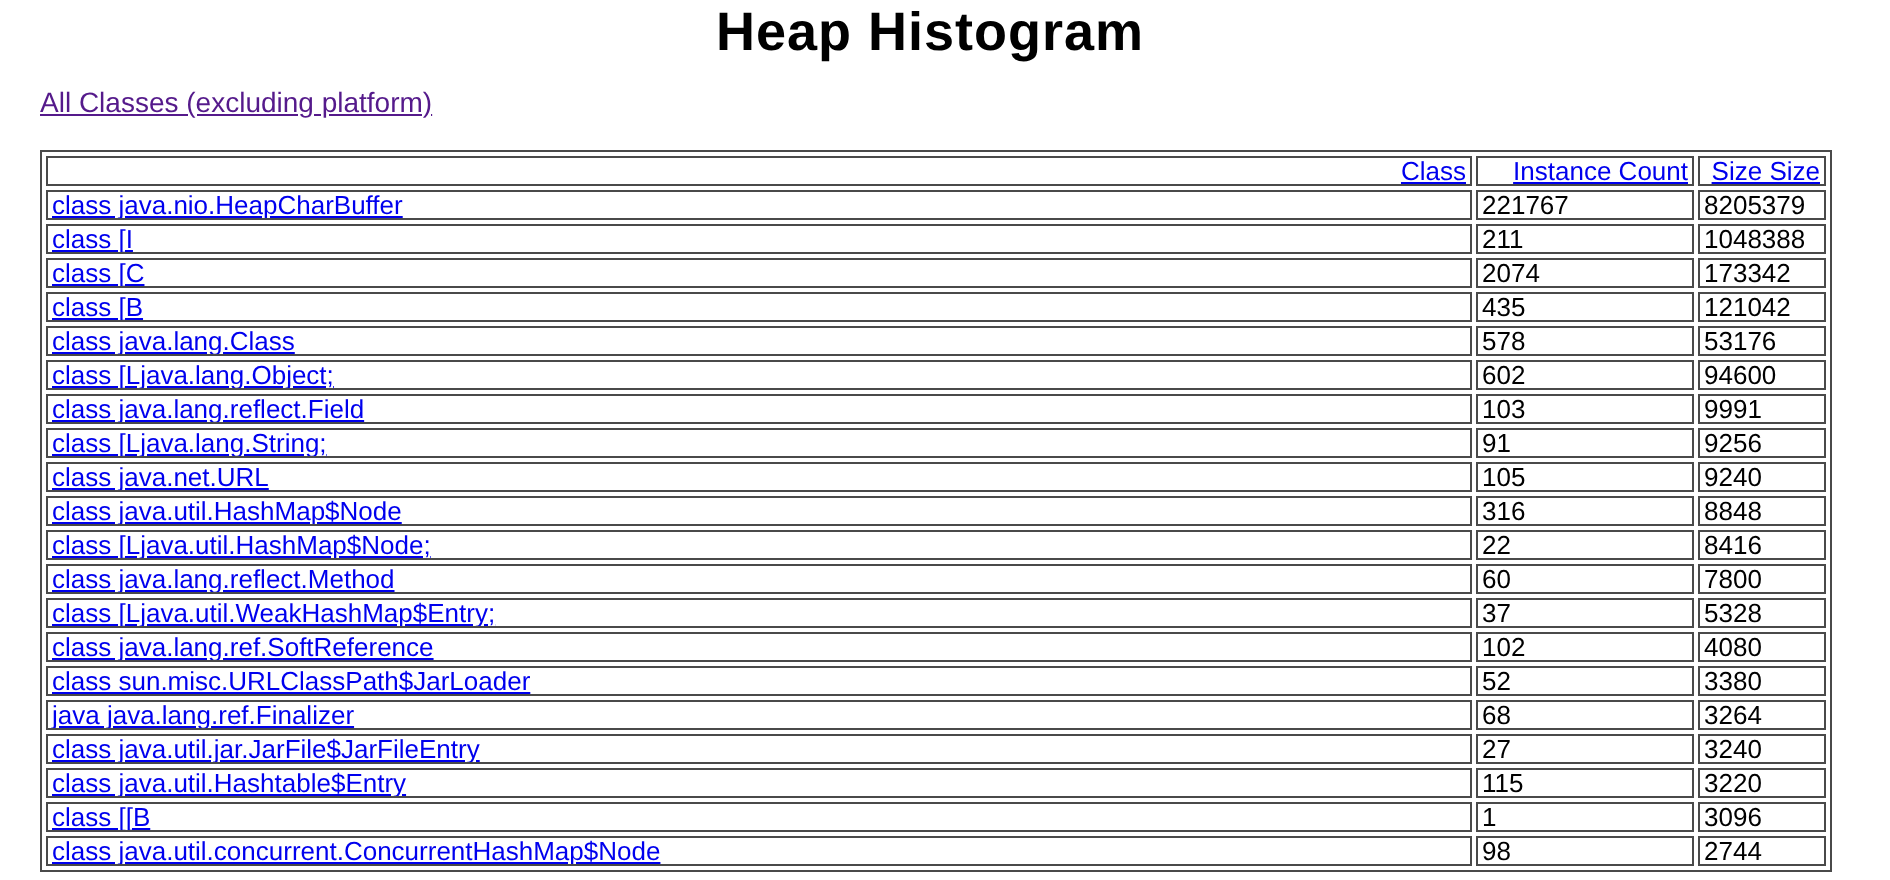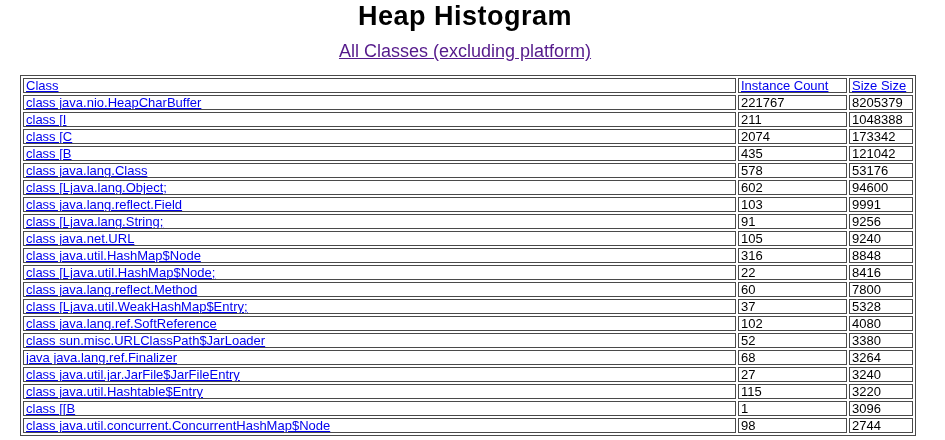--- a/index.html
+++ b/index.html
@@ -25,23 +25,23 @@
   h1.page-title {
     margin: 1px 0 0 0;
     font-size: 27px;
     font-weight: bold;
     line-height: 30px;
     text-align: center;
     letter-spacing: 0.5px;
   }
   p.subtitle {
     margin: 13px 0 0 0;
-    font-size: 18px;
+    font-size: 14px;
     line-height: 15px;
-    text-align: center;
+    text-align: left;
   }
   a { text-decoration: underline; cursor: pointer; }
   a.unvisited { color: var(--link); }
   a.visited { color: var(--visited); }
   table.heap {
     margin-top: 16px;
     width: 890px;
     border: 1px solid var(--border);
     border-collapse: separate;
     border-spacing: 2px;
@@ -49,21 +49,21 @@
   }
   th, td {
     border: 1px solid var(--border);
     font-size: 13px;
     line-height: 13px;
     padding: 0 2px;
     overflow: hidden;
     white-space: nowrap;
     font-weight: normal;
   }
-  th { text-align: left; }
+  th { text-align: right; }
   td { text-align: left; }
   col.col-class { width: 713px; }
   col.col-count { width: 109px; }
   col.col-size  { width: 64px; }
 </style>
 </head>
 <body>
 
 <div class="content">
 

